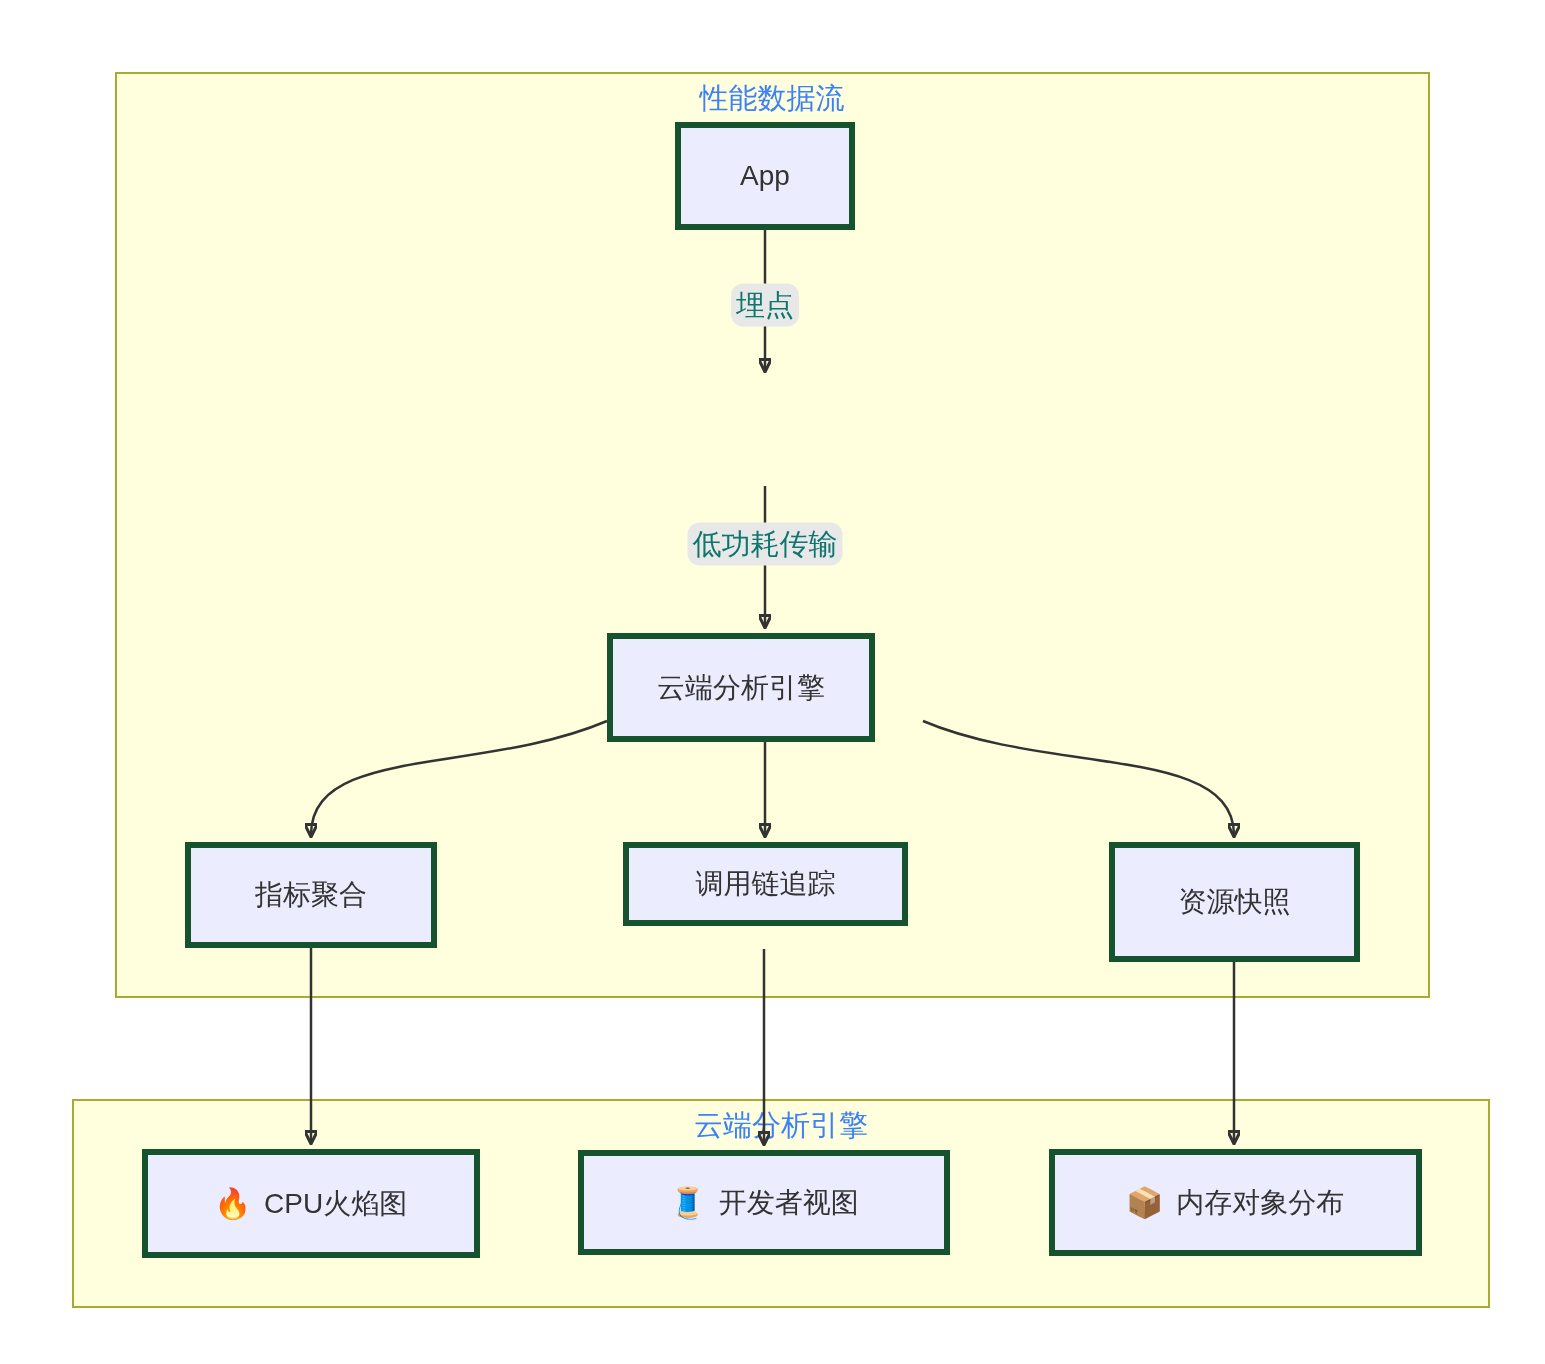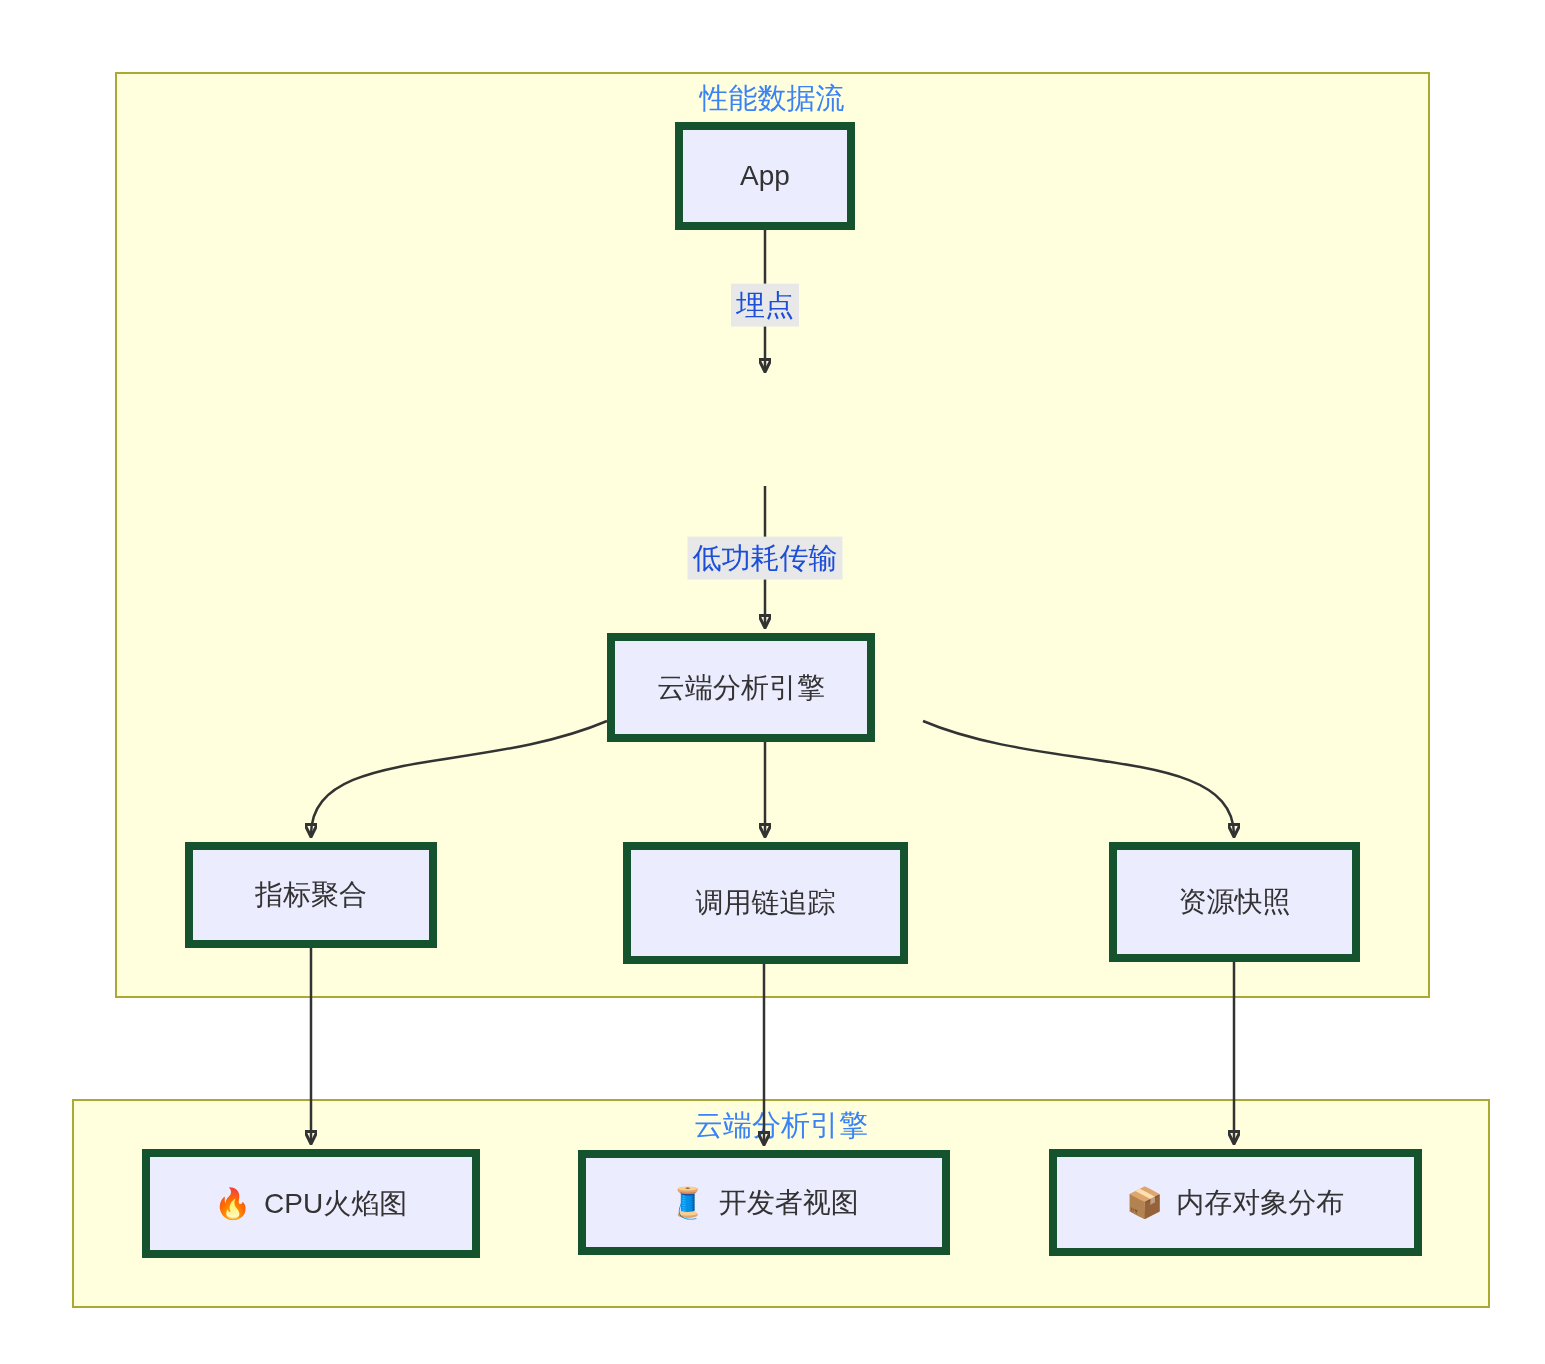--- a/index.html
+++ b/index.html
@@ -37,30 +37,31 @@
   }
   .edges-layer path {
     fill: none;
     stroke: #333333;
     stroke-width: 2.5px;
   }
   .edge-label {
     position: absolute;
     transform: translate(-50%, -50%);
     background: #e8e8e8;
-    color: #1d4ed8;
+    color: #0f766e;
     font-size: 29px;
     line-height: 1.2;
     padding: 4px 5px;
     white-space: nowrap;
+    border-radius: 12px;
   }
   .node {
     position: absolute;
     background: #ececff;
-    border: 8px solid #14532d;
+    border: 6px solid #14532d;
     box-sizing: border-box;
     display: flex;
     align-items: center;
     justify-content: center;
     color: #333333;
     font-size: 28px;
     white-space: nowrap;
   }
   .node .icon {
     margin-right: 12px;
@@ -88,36 +89,36 @@
     <path d="M 765 486 L 765 626" marker-end="url(#arrow)"></path>
     <path d="M 607 721 C 480 775, 311 745, 311 835" marker-end="url(#arrow)"></path>
     <path d="M 765 742 L 765 835" marker-end="url(#arrow)"></path>
     <path d="M 923 721 C 1050 775, 1234 745, 1234 835" marker-end="url(#arrow)"></path>
     <path d="M 311 948 L 311 1142" marker-end="url(#arrow)"></path>
     <path d="M 764 949 L 764 1143" marker-end="url(#arrow)"></path>
     <path d="M 1234 948 L 1234 1142" marker-end="url(#arrow)"></path>
   </svg>
 
   <div class="edge-label" style="left:765px; top:305px;">埋点</div>
-  <div class="edge-label" style="left:765px; top:558px;">低功耗传输</div>
+  <div class="edge-label" style="left:765px; top:544px;">低功耗传输</div>
 
   <div class="node" style="left:675px; top:122px; width:180px; height:108px;">
     <span>App</span>
   </div>
 
 
   <div class="node" style="left:607px; top:633px; width:268px; height:109px;">
     <span>云端分析引擎</span>
   </div>
 
   <div class="node" style="left:185px; top:842px; width:252px; height:106px;justify-content:center;">
     <span>指标聚合</span>
   </div>
 
-  <div class="node" style="left:623px; top:842px; width:285px; height:122px;">
+  <div class="node" style="left:623px; top:842px; width:285px; height:84px;">
     <span>调用链追踪</span>
   </div>
 
   <div class="node" style="left:1109px; top:842px; width:251px; height:120px;">
     <span>资源快照</span>
   </div>
 
   <div class="node" style="left:142px; top:1149px; width:338px; height:109px;">
     <span class="icon">🔥</span>
     <span>CPU火焰图</span>

